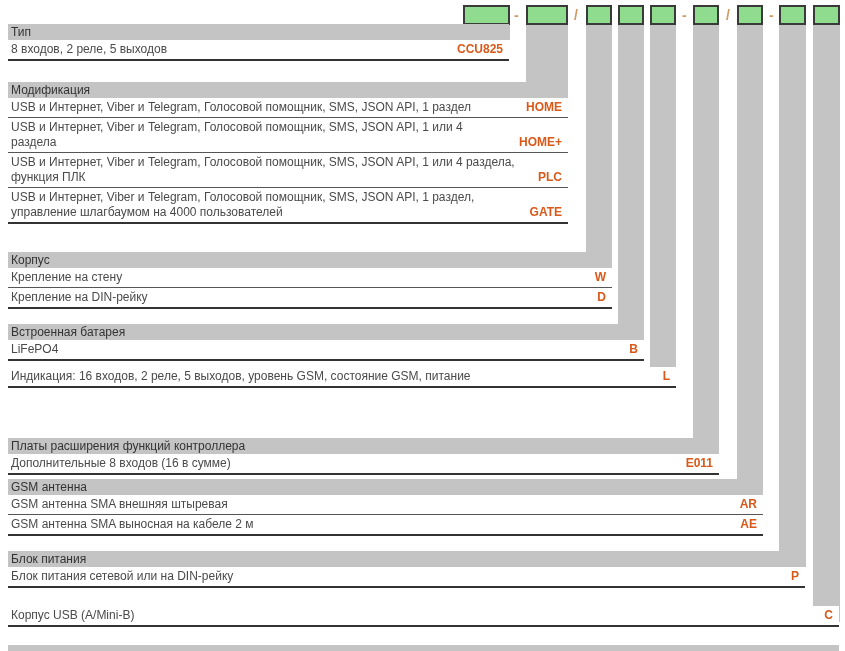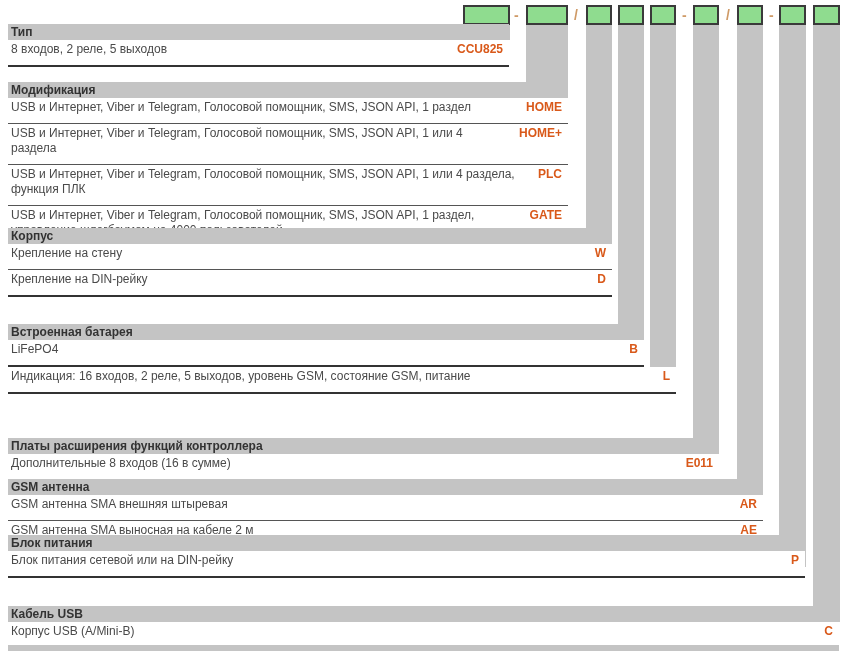--- a/index.html
+++ b/index.html
@@ -16,26 +16,26 @@
   .sep{
     position:absolute;top:6px;color:#cf9a66;font-weight:bold;font-size:14px;line-height:18px;
   }
   
   .vbar{
     position:absolute;top:24px;background:#c4c4c4;
   }
   
   .section{position:absolute;left:8px;}
   .sec-header{
-    background:#c4c4c4;color:#333;font-weight:bold;
+    background:#c4c4c4;color:#333;font-weight:normal;
     height:16px;line-height:16px;padding-left:3px;
   }
   .row{
-    display:flex;align-items:flex-start;background:#fff;color:#4a4a4a;
-    line-height:15px;padding:2px 6px 8px 3px;border-bottom:1px solid #555;
+    display:flex;align-items:flex-end;background:#fff;color:#4a4a4a;
+    line-height:15px;padding:2px 6px 2px 3px;border-bottom:1px solid #555;
   }
   .row.last{border-bottom:2px solid #333;}
   .row .label{flex:1;}
   .row .code{font-weight:bold;color:#d9591a;margin-left:16px;white-space:nowrap;}
   .bottom-strip{position:absolute;background:#c4c4c4;}
 </style>
 </head>
 <body>
 
 <div class="canvas">
@@ -86,21 +86,21 @@
     <div class="row">
       <span class="label">USB и Интернет, Viber и Telegram, Голосовой помощник, SMS, JSON API, 1 или 4 раздела, функция ПЛК</span>
       <span class="code">PLC</span>
     </div>
     <div class="row last">
       <span class="label">USB и Интернет, Viber и Telegram, Голосовой помощник, SMS, JSON API, 1 раздел, управление шлагбаумом на 4000 пользователей</span>
       <span class="code">GATE</span>
     </div>
   </div>
 
-  <div class="section" style="top:228px;width:604px">
+  <div class="section" style="top:252px;width:604px">
     <div class="sec-header">Корпус</div>
     <div class="row">
       <span class="label">Крепление на стену</span>
       <span class="code">W</span>
     </div>
     <div class="row last">
       <span class="label">Крепление на DIN-рейку</span>
       <span class="code">D</span>
     </div>
   </div>
@@ -133,30 +133,29 @@
     <div class="row">
       <span class="label">GSM антенна SMA внешняя штыревая</span>
       <span class="code">AR</span>
     </div>
     <div class="row last">
       <span class="label">GSM антенна SMA выносная на кабеле 2 м</span>
       <span class="code">AE</span>
     </div>
   </div>
 
-  <div class="section" style="top:535px;width:797px">
+  <div class="section" style="top:551px;width:797px">
     <div class="sec-header">Блок питания</div>
     <div class="row last">
       <span class="label">Блок питания сетевой или на DIN-рейку</span>
       <span class="code">P</span>
     </div>
   </div>
 
   <div class="section" style="top:606px;width:831px">
-    <div class="sec-header">Кабель USB</div>
     <div class="row last">
       <span class="label">Корпус USB (A/Mini-B)</span>
       <span class="code">C</span>
     </div>
   </div>
 
   <div class="bottom-strip" style="left:8px;top:645px;width:831px;height:6px"></div>
 
 </div>
 

